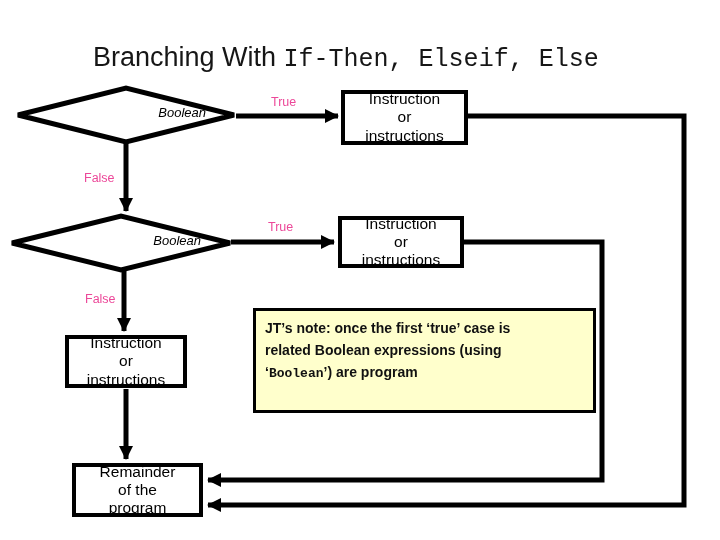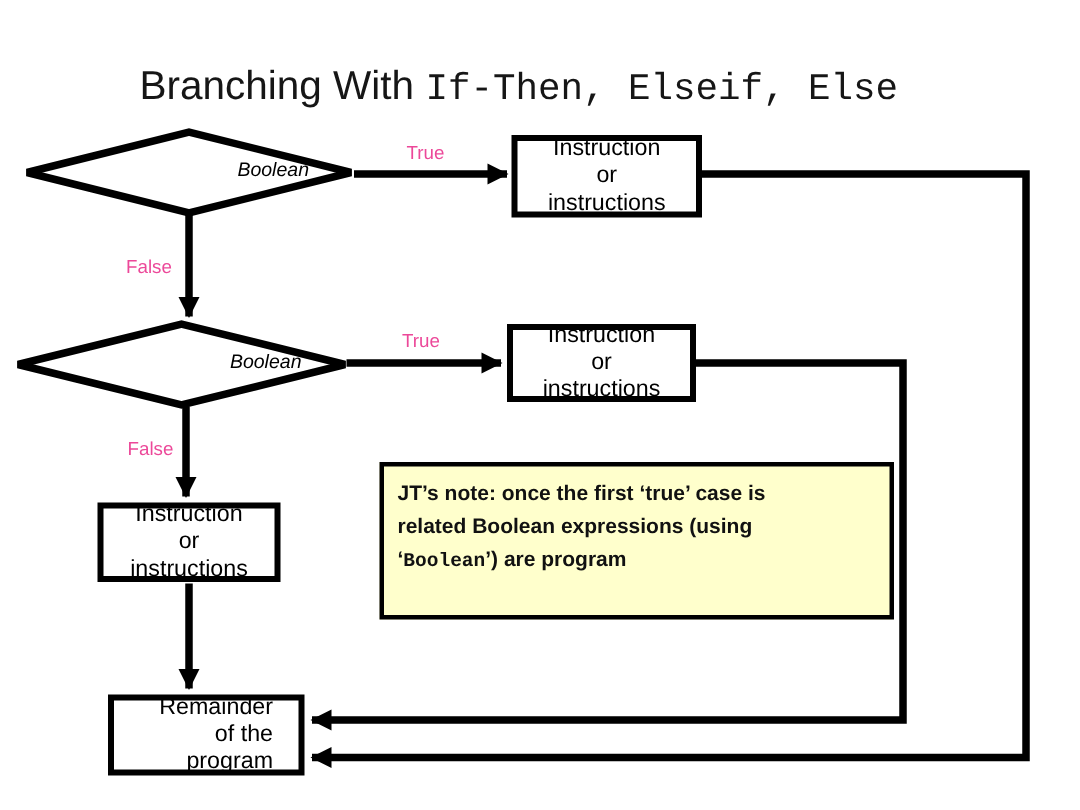--- a/index.html
+++ b/index.html
@@ -17,21 +17,21 @@
   svg.flow .shape{stroke:#000;stroke-width:5;fill:#fff;}
   
   .pbox{
     position:absolute;background:#fff;border:4px solid #000;box-sizing:border-box;
     display:flex;align-items:center;justify-content:center;text-align:center;
     font-size:15.5px;line-height:1.18;padding:17px;
   }
   .box1{left:341px;top:90px;width:127px;height:55px;}
   .box2{left:338px;top:216px;width:126px;height:52px;}
   .box3{left:65px;top:335px;width:122px;height:53px;}
-  .boxr{left:72px;top:463px;width:131px;height:54px;text-align:right;}
+  .boxr{left:72px;top:463px;width:131px;height:54px;}
   
   .dlabel{position:absolute;width:160px;text-align:right;font-size:13px;font-style:italic;}
   .dlabel1{left:46px;top:105px;}
   .dlabel2{left:41px;top:233px;}
   
   .blabel{position:absolute;font-size:12.5px;color:#ec4899;}
   .true1{left:271px;top:95px;}
   .true2{left:268px;top:220px;}
   .false1{left:84px;top:171px;}
   .false2{left:85px;top:292px;}

